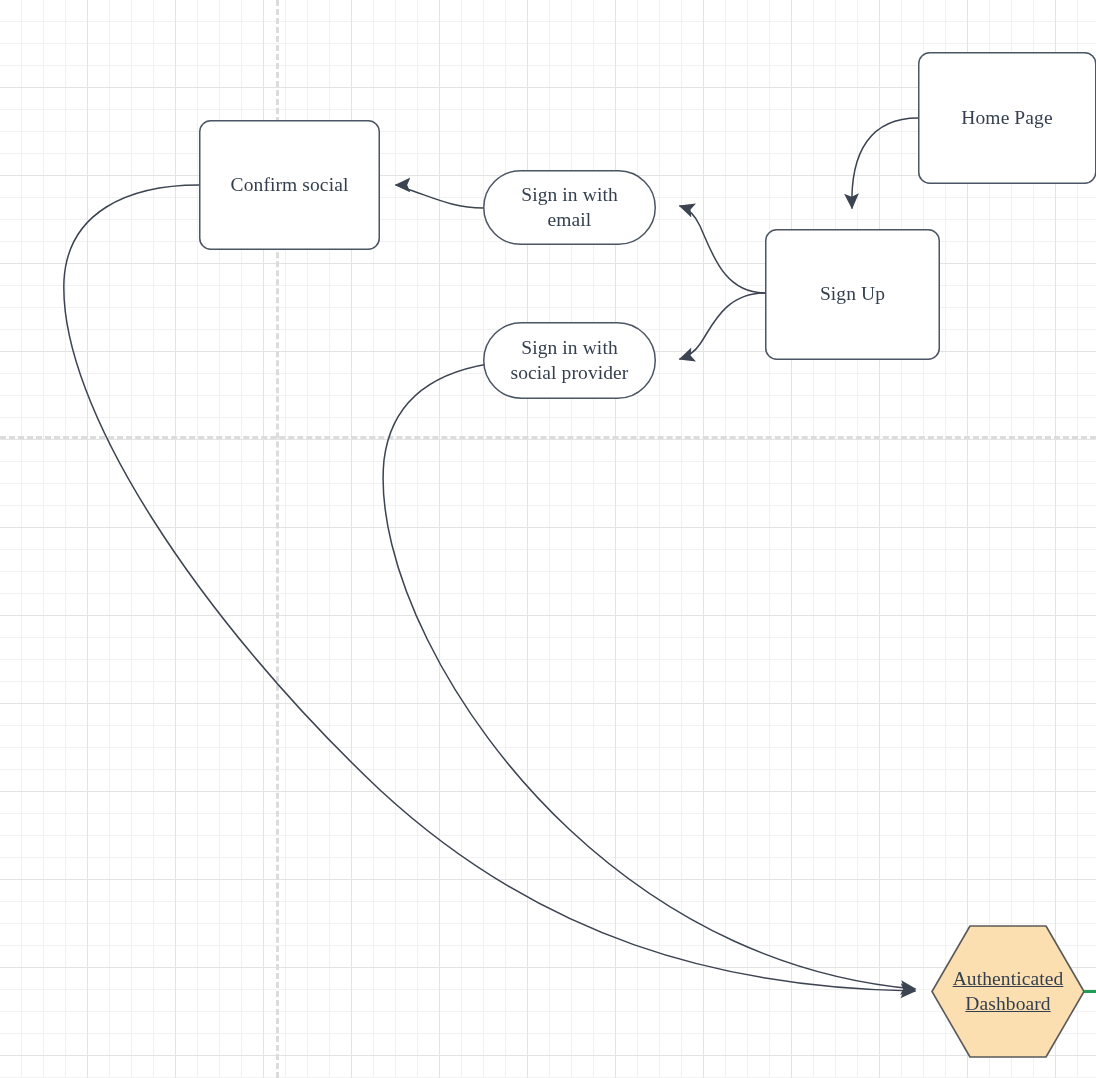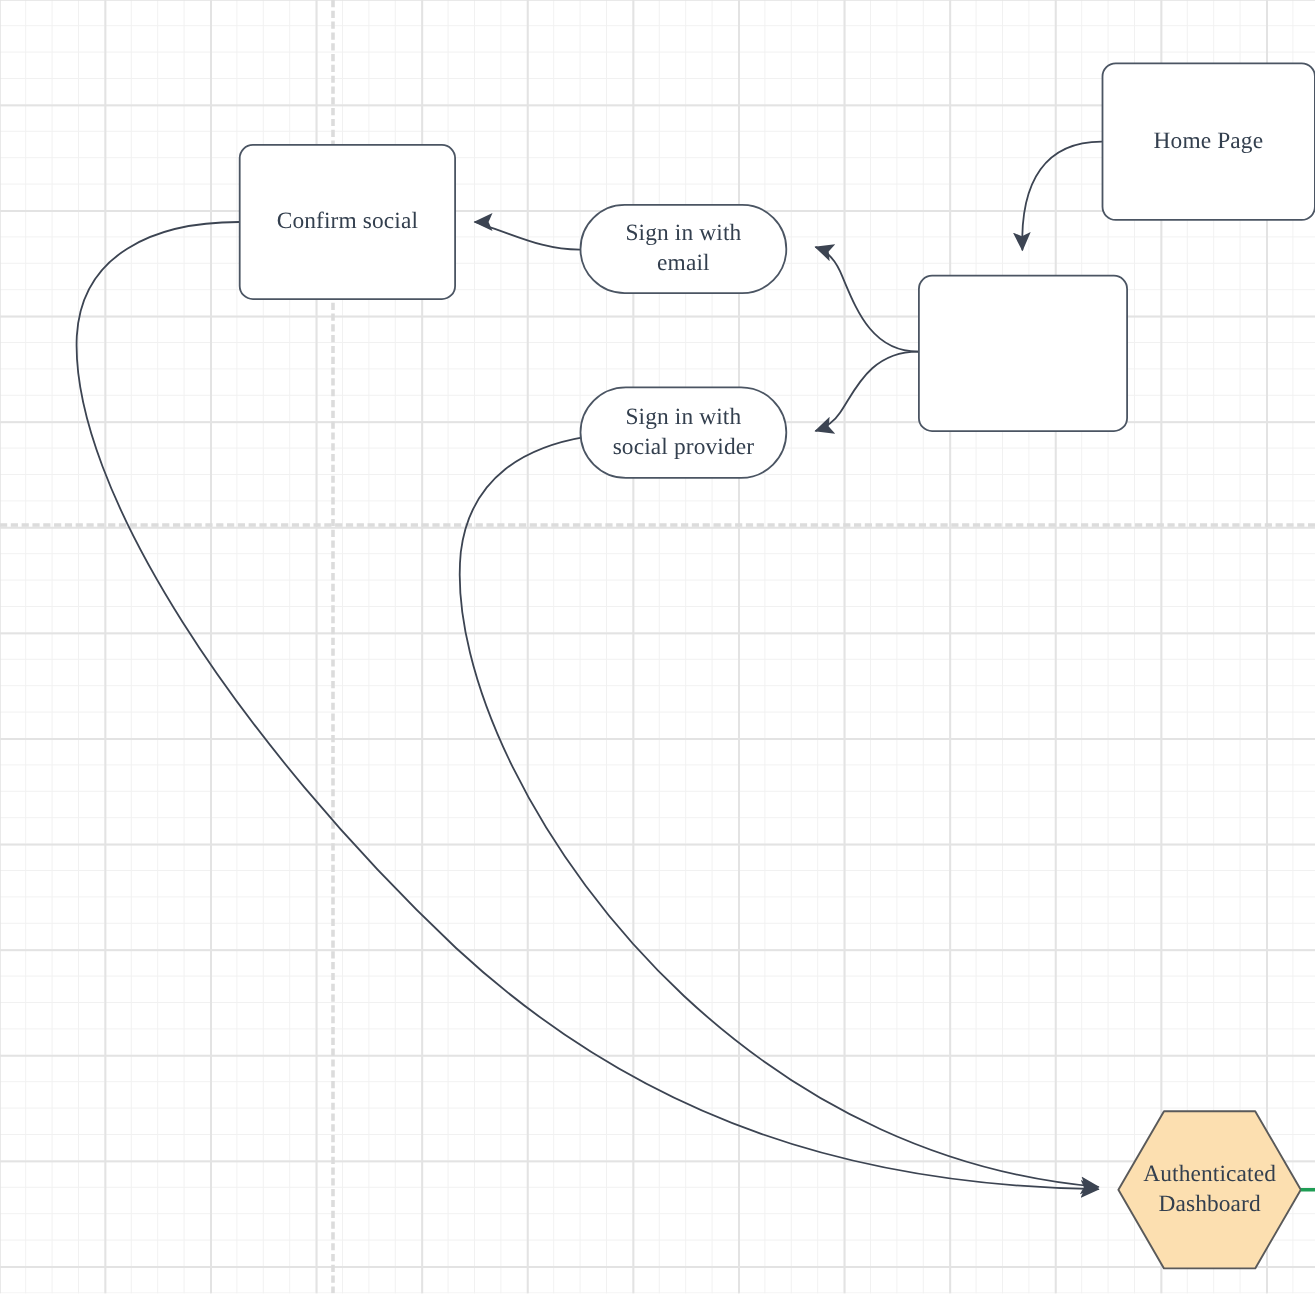--- a/index.html
+++ b/index.html
@@ -108,25 +108,26 @@
 
     <rect x="199.75" y="120.75" width="179.5" height="128.5" rx="11" ry="11" fill="#ffffff" stroke="#4b5563" stroke-width="1.5"></rect>
 
     <path d="M 932,991.5 L 970,926 L 1046,926 L 1084,991.5 L 1046,1057 L 970,1057 Z" fill="#fcdfb0" stroke="#5a5a5a" stroke-width="1.6" stroke-linejoin="round"></path>
 
     <path d="M 1084,991.5 L 1096,991.5" stroke="#1f9d55" stroke-width="3"></path>
   </svg>
 
   <div class="node-label" style="left:918px; top:52px; width:178px; height:132px;">Home Page</div>
 
+  <div class="node-label" style="left:765px; top:229px; width:175px; height:131px;">Sign Up</div>
 
   <div class="node-label" style="left:483px; top:170px; width:173px; height:75px;">Sign in with
 email</div>
 
   <div class="node-label" style="left:481px; top:322px; width:177px; height:77px;">Sign in with
 social provider</div>
 
   <div class="node-label" style="left:199px; top:120px; width:181px; height:130px;">Confirm social</div>
 
-  <div class="node-label" style="left:932px; top:925px; width:152px; height:133px;">Authenticated
+  <div class="node-label" style="left:932px; top:925px; width:152px; height:133px;text-decoration:underline;">Authenticated
 Dashboard</div>
 
 </div>
 
 </body></html>

